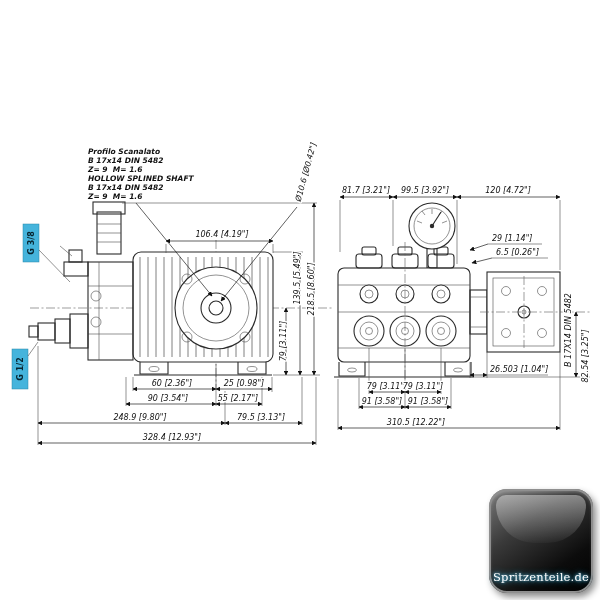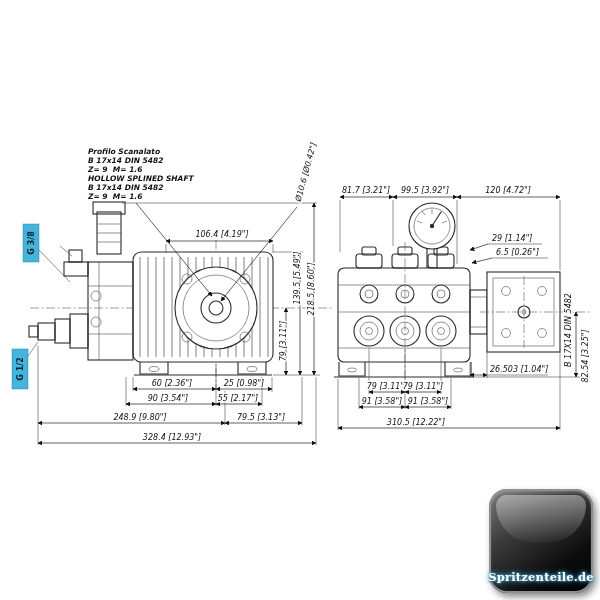--- a/index.html
+++ b/index.html
@@ -15,21 +15,21 @@
   text.dim{font:italic 8px "DejaVu Sans",sans-serif;fill:#101010;paint-order:stroke;stroke:#fff;stroke-width:2.6px;stroke-linejoin:round;}
   text.note{font:italic bold 7.5px "DejaVu Sans",sans-serif;fill:#101010;}
   text.port{font:bold 8px "DejaVu Sans",sans-serif;fill:#07242f;}
   
   .logo{position:absolute;right:7px;bottom:7px;width:104px;height:104px;border-radius:18px;
     background:linear-gradient(145deg,#7a7a7a 0%,#3a3a3a 35%,#0c0c0c 72%,#000 100%);
     box-shadow:inset 0 0 0 2px #8f8f8f, inset 0 3px 4px rgba(255,255,255,.35), 3px 4px 7px rgba(0,0,0,.45);
     display:flex;align-items:flex-end;justify-content:center;padding-bottom:9px;box-sizing:border-box;}
   .logo-gloss{position:absolute;left:7px;right:7px;top:6px;height:46%;border-radius:12px 12px 46px 46px;
     background:linear-gradient(rgba(255,255,255,.42),rgba(255,255,255,.03));pointer-events:none;}
-  .logo-text{font-family:"DejaVu Serif",serif;font-weight:bold;font-size:11.5px;color:#fff;
+  .logo-text{font-family:"DejaVu Serif",serif;font-weight:normal;font-size:11.5px;color:#fff;
     text-shadow:0 0 3px #7fdcff,0 0 7px #2bb3e8,0 1px 2px #000;letter-spacing:.2px;}
 </style>
 </head>
 <body>
 
 <div class="canvas">
 <svg width="600" height="600" viewBox="0 0 600 600" xmlns="http://www.w3.org/2000/svg">
   <defs>
     <marker id="arr" viewBox="0 0 10 10" refX="9" refY="5" markerWidth="7" markerHeight="7" orient="auto-start-reverse">
       <path d="M0,0 L10,5 L0,10 z" fill="#111"></path>

